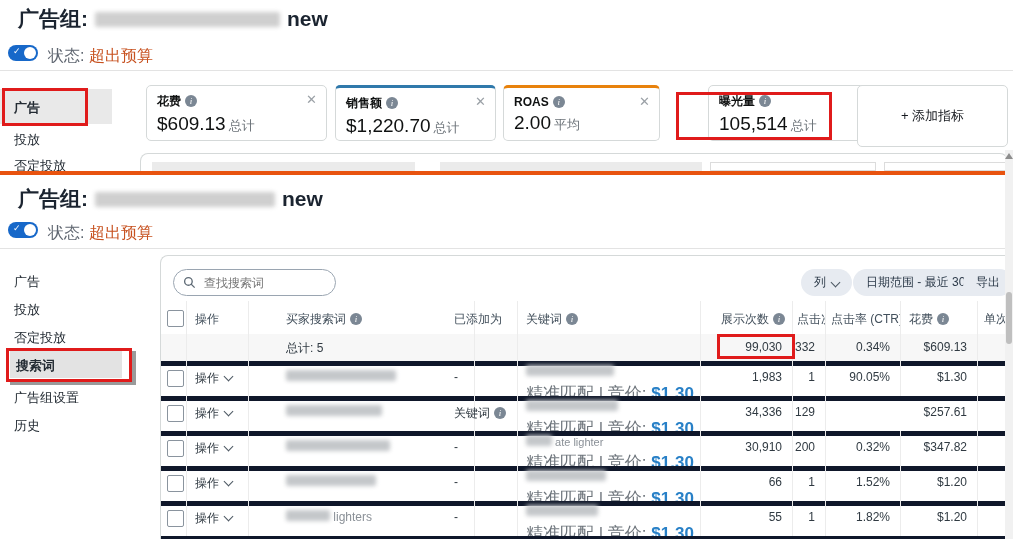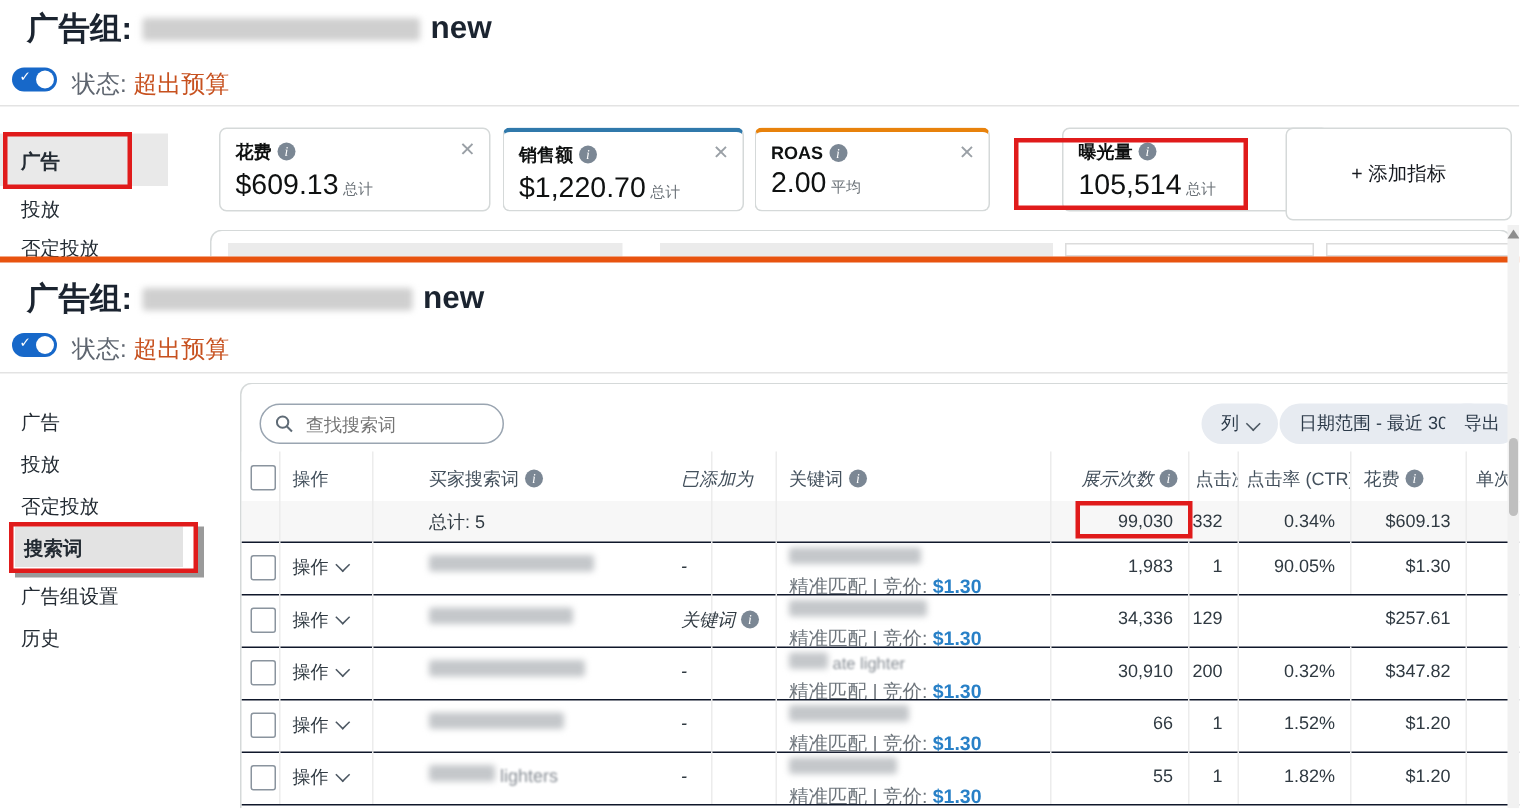--- a/index.html
+++ b/index.html
@@ -21,21 +21,21 @@
   .divider{height:1px;background:#e3e3e3;width:100%;}
 
   
   .side-item{font-size:13px;color:#232b33;white-space:nowrap;}
   .side-sel-bg{background:#e7e7e7;}
 
   
   .card{top:85px;height:56px;background:#fff;border:1px solid #d5d9d9;border-radius:5px;padding:7px 10px;}
   .card .lab{font-size:12px;font-weight:bold;color:#0f1111;white-space:nowrap;}
   .card .val{font-size:19px;color:#0f1111;margin-top:3px;white-space:nowrap;font-weight:500;}
-  .card .unit{font-size:10px;color:#6b7278;font-weight:400;margin-left:3px;}
+  .card .unit{font-size:13px;color:#6b7278;font-weight:400;margin-left:3px;}
   .card .x{position:absolute;right:9px;top:6px;color:#9aa0a6;font-size:13px;cursor:default;}
   .card.topblue{border-top:3px solid #3079ab;}
   .card.toporange{border-top:3px solid #e8820c;}
   .addmetric{top:85px;height:62px;background:#fff;border:1px solid #d5d9d9;border-radius:5px;display:flex;align-items:center;justify-content:center;font-size:13px;color:#16191f;}
 
   .info{display:inline-block;width:12px;height:12px;border-radius:50%;background:#7b8794;color:#fff;font-size:9px;line-height:12px;text-align:center;margin-left:4px;vertical-align:1px;font-family:"Liberation Serif",serif;font-style:italic;font-weight:400;}
   .info::before{content:"i";}
   .chev{display:inline-block;width:6px;height:6px;border-right:1.6px solid #4c5762;border-bottom:1.6px solid #4c5762;transform:rotate(45deg);margin-left:6px;vertical-align:2px;}
 
   
@@ -51,35 +51,35 @@
   
   .panel{left:160px;top:255px;width:853px;height:284px;background:#fff;border-left:1px solid #d5d9d9;border-top:1px solid #d5d9d9;border-radius:8px 0 0 0;overflow:hidden;}
   .searchbox{left:12px;top:13px;width:163px;height:27px;border:1px solid #9aa5b1;border-radius:15px;padding:0 8px 0 30px;font-size:12px;color:#333;font-family:"Liberation Sans",sans-serif;outline:none;}
   .pill{height:27px;background:#e7ebf1;border-radius:15px;font-size:12px;color:#2c3a49;display:flex;align-items:center;padding:0 13px;white-space:nowrap;}
 
   
   .cell{position:absolute;top:0;bottom:0;border-right:1px solid #ececec;padding-top:9px;font-size:12px;color:#303a42;box-sizing:border-box;overflow:hidden;white-space:nowrap;}
   .co-check{left:0;width:26px;}
   .co-action{left:26px;width:62px;padding-left:8px;}
   .co-term{left:88px;width:197px;padding-left:8px;margin-left:29px;}
-  .co-added{left:285px;width:72px;padding-left:8px;font-style:italic;}
+  .co-added{left:285px;width:72px;padding-left:8px;}
   .co-key{left:357px;width:183px;padding-left:8px;}
   .co-imp{left:540px;width:92px;}
   .co-clk{left:632px;width:33px;}
   .co-ctr{left:665px;width:75px;}
   .co-spend{left:740px;width:77px;}
   .co-cpc{left:817px;width:36px;padding-left:6px;}
   .num{text-align:right;padding-right:10px;}
   .hrow{position:absolute;left:0;width:853px;height:33px;border-bottom:1px solid #d9d9d9;background:#fff;}
   .hrow .cell{font-size:12px;color:#43505c;padding-top:10px;}
-  .trow{position:absolute;left:0;width:853px;height:35px;border-bottom:1px solid #0f172a;}
+  .trow{position:absolute;left:0;width:853px;height:35px;border-bottom:5px solid #0f172a;}
   .totrow{background:#f7f7f7;height:27px;}
   .totrow .cell{padding-top:6px;}
   .cb{width:15px;height:15px;border:1px solid #8a949e;border-radius:2px;background:#fff;position:absolute;left:6px;top:9px;}
-  .keyline2{font-size:13px;color:#5f6670;margin-top:3px;}
+  .keyline2{font-size:17px;color:#5f6670;margin-top:3px;}
   .keyline2 .bid{color:#2880c7;font-weight:bold;}
   .kv{color:#6e757c;}
   .rowcell2{padding-top:4px;}
 
   
   .sb-track{left:1005px;top:150px;width:8px;height:389px;background:#f1f1f1;z-index:60;}
   .sb-thumb{left:1006px;top:292px;width:6px;height:52px;background:#bfbfbf;border-radius:3px;z-index:61;}
   .sb-up{left:1005px;top:153px;width:0;height:0;border-left:4px solid transparent;border-right:4px solid transparent;border-bottom:6px solid #8d8d8d;z-index:62;}
 </style>
 </head>
@@ -177,21 +177,21 @@
     </div>
 
     <div class="hrow" style="top:45px;">
       <div class="cell co-check">
           <div class="cb"></div>
         </div>
       <div class="cell co-action">操作</div>
       <div class="cell co-term"><span>买家搜索词</span><span class="info"></span></div>
       <div class="cell co-added">已添加为</div>
       <div class="cell co-key"><span>关键词</span><span class="info"></span></div>
-      <div class="cell co-imp" style="padding-left:20px;font-style:italic;"><span>展示次数</span><span class="info"></span></div>
+      <div class="cell co-imp" style="padding-left:20px;"><span>展示次数</span><span class="info"></span></div>
       <div class="cell co-clk" style="padding-left:4px;">点击次数</div>
       <div class="cell co-ctr" style="padding-left:5px;"><span>点击率 (CTR)</span></div>
       <div class="cell co-spend" style="padding-left:8px;"><span>花费</span><span class="info"></span></div>
       <div class="cell co-cpc">单次</div>
     </div>
 
     <div class="trow totrow" style="top:78px;">
       <div class="cell co-check"></div>
       <div class="cell co-action"></div>
       <div class="cell co-term">总计: 5</div>

